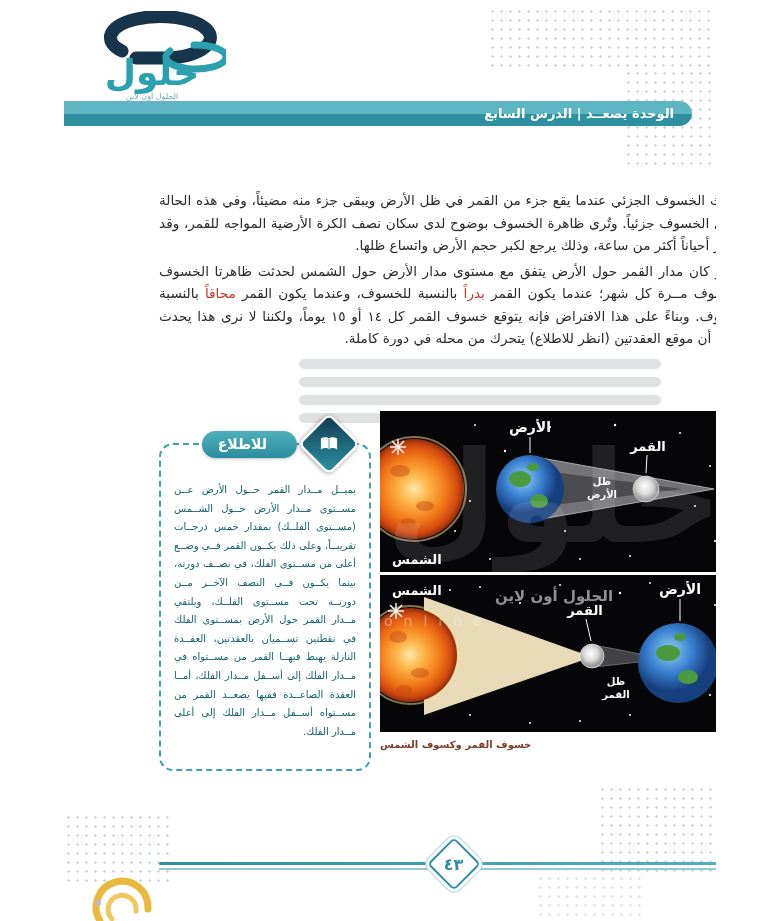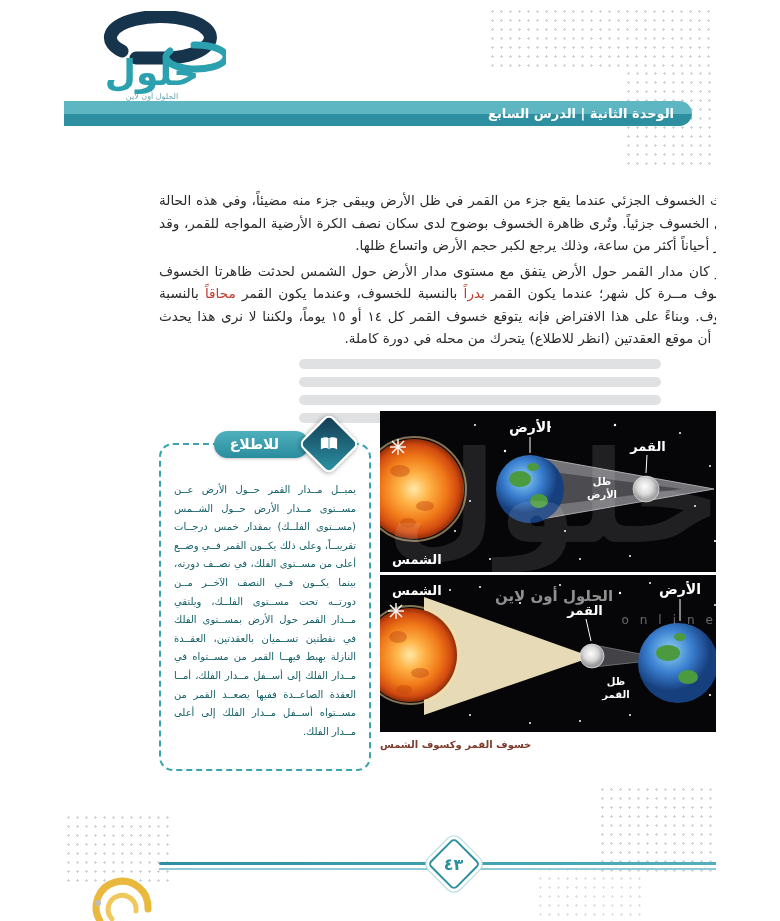--- a/index.html
+++ b/index.html
@@ -33,42 +33,42 @@
   
   .body-text { position:absolute; left:95px; top:182px; width:590px; direction:rtl;
     text-align:justify; font-size:13.6px; line-height:22.5px; color:#2a2a2a; z-index:2; }
   .body-text p { margin-bottom:3px; }
   .body-text p.p2 { text-indent:16px; }
   .hl-red { color:#c0392b; font-weight:normal; }
 
   
   .sidebar { position:absolute; left:95px; top:436px; width:212px; height:328px;
     border:2px dashed #3aa3ad; border-radius:14px; z-index:2; background:rgba(255,255,255,.6); }
-  .badge-pill { position:absolute; top:-14px; right:60px; height:27px; padding:0 30px 0 16px;
+  .badge-pill { position:absolute; top:-14px; right:72px; height:27px; padding:0 30px 0 16px;
     background:linear-gradient(#4fb0bd,#2a8d9e); border-radius:15px; color:#fff;
     font-size:14px; font-weight:bold; line-height:27px; direction:rtl; box-shadow:0 1px 3px rgba(0,0,0,.25); }
   .badge-diamond { position:absolute; top:-23px; right:18px; width:44px; height:44px;
     transform:rotate(45deg); background:linear-gradient(135deg,#123a52,#2d93a4);
     border:2px solid #fff; border-radius:7px; box-shadow:0 1px 5px rgba(0,0,0,.4);
     display:flex; align-items:center; justify-content:center; }
   .badge-diamond svg { transform:rotate(-45deg); }
   .sidebar-text { padding:36px 13px 10px 13px; direction:rtl; text-align:justify;
     font-size:10px; line-height:18.6px; color:#156069; font-weight:500; }
 
   
   .figure { position:absolute; left:316px; top:404px; width:345px; z-index:2; }
   .panel { display:block; }
   .panel-gap { height:3px; background:#fff; }
   .fig-caption { margin-top:7px; text-align:left; font-size:10px; font-weight:bold; color:#7e3b2c; direction:rtl; }
 
   
   .wm-fig { position:absolute; left:320px; top:430px; width:340px; height:295px; z-index:4; pointer-events:none; color:#fff; }
   .wm-glyph { position:absolute; top:-14px; left:0; width:100%; text-align:center; font-size:128px; font-weight:bold; opacity:.10; }
   .wm-row1 { position:absolute; top:150px; left:0; width:100%; text-align:center; letter-spacing:8px; font-size:15px; font-weight:bold; opacity:.55; direction:rtl; }
-  .wm-row2 { position:absolute; top:176px; left:0; width:100%; text-align:right; letter-spacing:11px; font-size:12px; opacity:.38; }
+  .wm-row2 { position:absolute; top:176px; left:0; width:100%; text-align:left; letter-spacing:11px; font-size:14px; opacity:.38; }
 
   
   .footer-line1 { position:absolute; top:855px; left:95px; width:590px; height:3px;
     background:linear-gradient(90deg,#2d8fa0,#54b2c0); border-radius:2px; z-index:1; }
   .footer-line2 { position:absolute; top:861px; left:95px; width:590px; height:1.5px; background:#8fcbd4; z-index:1; }
   .page-diamond { position:absolute; top:838px; left:371px; width:38px; height:38px;
     background:#fff; border:2px solid #2d8fa0; transform:rotate(45deg); border-radius:5px;
     box-shadow:0 0 0 3px #fff, 0 0 0 4px #a8d7de; z-index:2;
     display:flex; align-items:center; justify-content:center; }
   .page-num { transform:rotate(-45deg); color:#2d8fa0; font-weight:bold; font-size:16px; }
@@ -91,21 +91,21 @@
   <div class="logo-block">
     <svg width="152" height="94" viewBox="0 0 152 94">
       <path d="M48 40 A 50 21 0 1 1 98 47 L 62 47" stroke="#17344d" stroke-width="13" fill="none" stroke-linecap="round"></path>
       <path d="M120 34 A 30 12 0 1 1 96 40" stroke="#2ba0ae" stroke-width="7" fill="none" stroke-linecap="round"></path>
       <text x="78" y="74" font-size="36" font-weight="bold" fill="#2ba0ae" text-anchor="middle">حلول</text>
       <text x="78" y="88" font-size="8" fill="#6aa9b2" text-anchor="middle" letter-spacing="2">الحلول أون لاين</text>
     </svg>
   </div>
 
   <div class="header-bar">
-    <div class="header-text">الوحدة الثانية | الدرس السابع</div>
+    <div class="header-text">الوحدة يصعــد | الدرس السابع</div>
   </div>
 
   <div class="wm-gray">
     <div class="bar"></div>
     <div class="bar"></div>
     <div class="bar"></div>
     <div class="bar b4"></div>
   </div>
 
   <div class="body-text">

